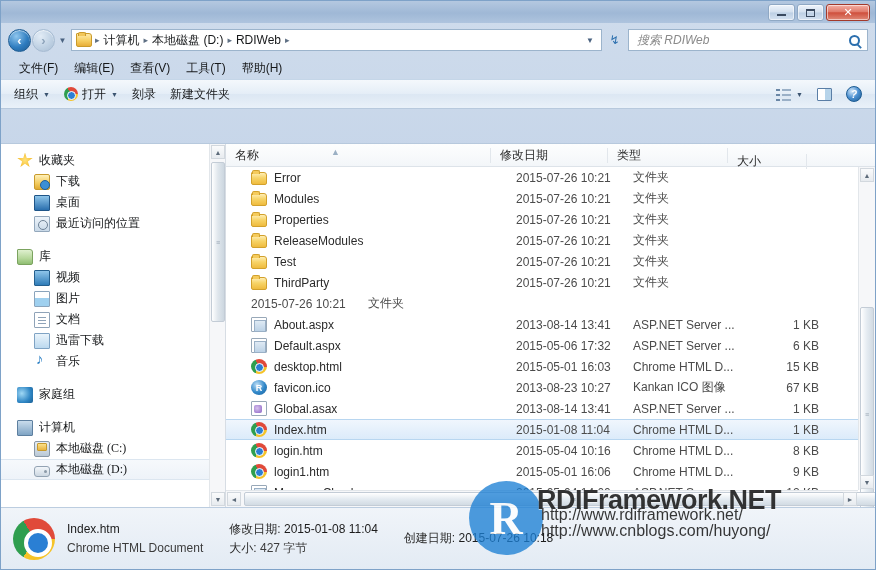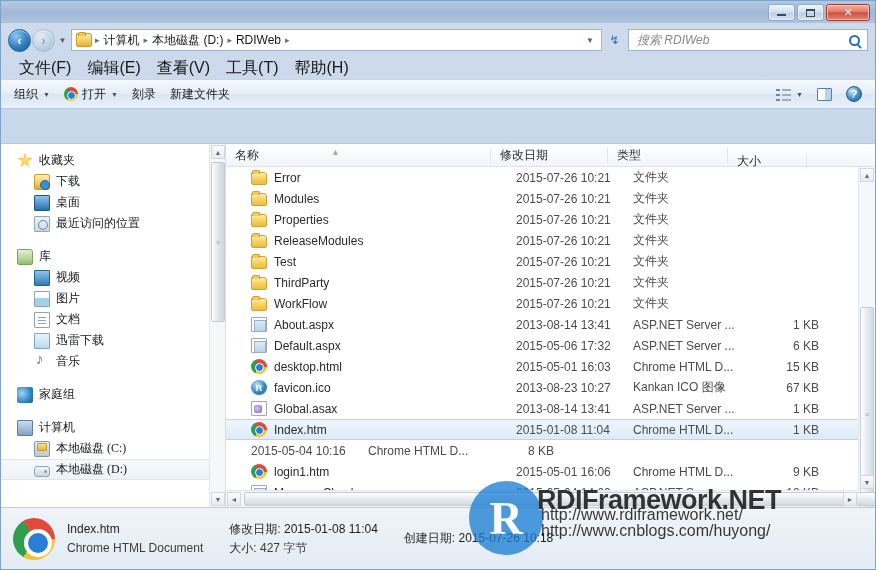--- a/index.html
+++ b/index.html
@@ -111,21 +111,21 @@
     width:11px; height:11px; border:2px solid #2b6fae; border-radius:50%;
     position:relative; margin-right:3px;
   }
   .mag:after{content:'';position:absolute;right:-4px;bottom:-3px;width:6px;height:2px;
     background:#2b6fae;transform:rotate(45deg);}
 
   
   #menubar {
     height: 22px; display:flex; align-items:center; padding-left:10px;
   }
-  .menuitem { padding: 2px 8px; color:#16181a; font-size:16px; }
+  .menuitem { padding: 2px 8px; color:#16181a; font-size:12px; }
 
   
   #toolbar {
     height: 30px;
     background: linear-gradient(180deg,#f4f8fc 0%,#e5eef7 48%,#dce7f3 52%,#e9f1f9 100%);
     border-top:1px solid #c5d6e8; border-bottom:1px solid #b7c9dd;
     display:flex; align-items:center; padding: 0 6px;
   }
   .tbitem { display:flex; align-items:center; padding: 3px 7px; color:#16181a; font-size:12px; }
   .caret { font-size:7px; color:#3b5470; margin-left:5px; }
@@ -635,24 +635,20 @@
           <div class="row">
             <div class="c-name">
               <span class="fico fico-folder"></span>
               <span>ThirdParty</span>
             </div>
             <div class="c-date">2015-07-26 10:21</div>
             <div class="c-type">文件夹</div>
             <div class="c-size"></div>
           </div>
           <div class="row">
-            <div class="c-name">
-              <span class="fico fico-folder"></span>
-              <span>WorkFlow</span>
-            </div>
             <div class="c-date">2015-07-26 10:21</div>
             <div class="c-type">文件夹</div>
             <div class="c-size"></div>
           </div>
           <div class="row">
             <div class="c-name">
               <span class="fico fico-aspx"></span>
               <span>About.aspx</span>
             </div>
             <div class="c-date">2013-08-14 13:41</div>
@@ -698,20 +694,24 @@
           <div class="row sel">
             <div class="c-name">
               <span class="fico fico-chrome"></span>
               <span>Index.htm</span>
             </div>
             <div class="c-date">2015-01-08 11:04</div>
             <div class="c-type">Chrome HTML D...</div>
             <div class="c-size">1 KB</div>
           </div>
           <div class="row">
+            <div class="c-name">
+              <span class="fico fico-chrome"></span>
+              <span>login.htm</span>
+            </div>
             <div class="c-date">2015-05-04 10:16</div>
             <div class="c-type">Chrome HTML D...</div>
             <div class="c-size">8 KB</div>
           </div>
           <div class="row">
             <div class="c-name">
               <span class="fico fico-chrome"></span>
               <span>login1.htm</span>
             </div>
             <div class="c-date">2015-05-01 16:06</div>

